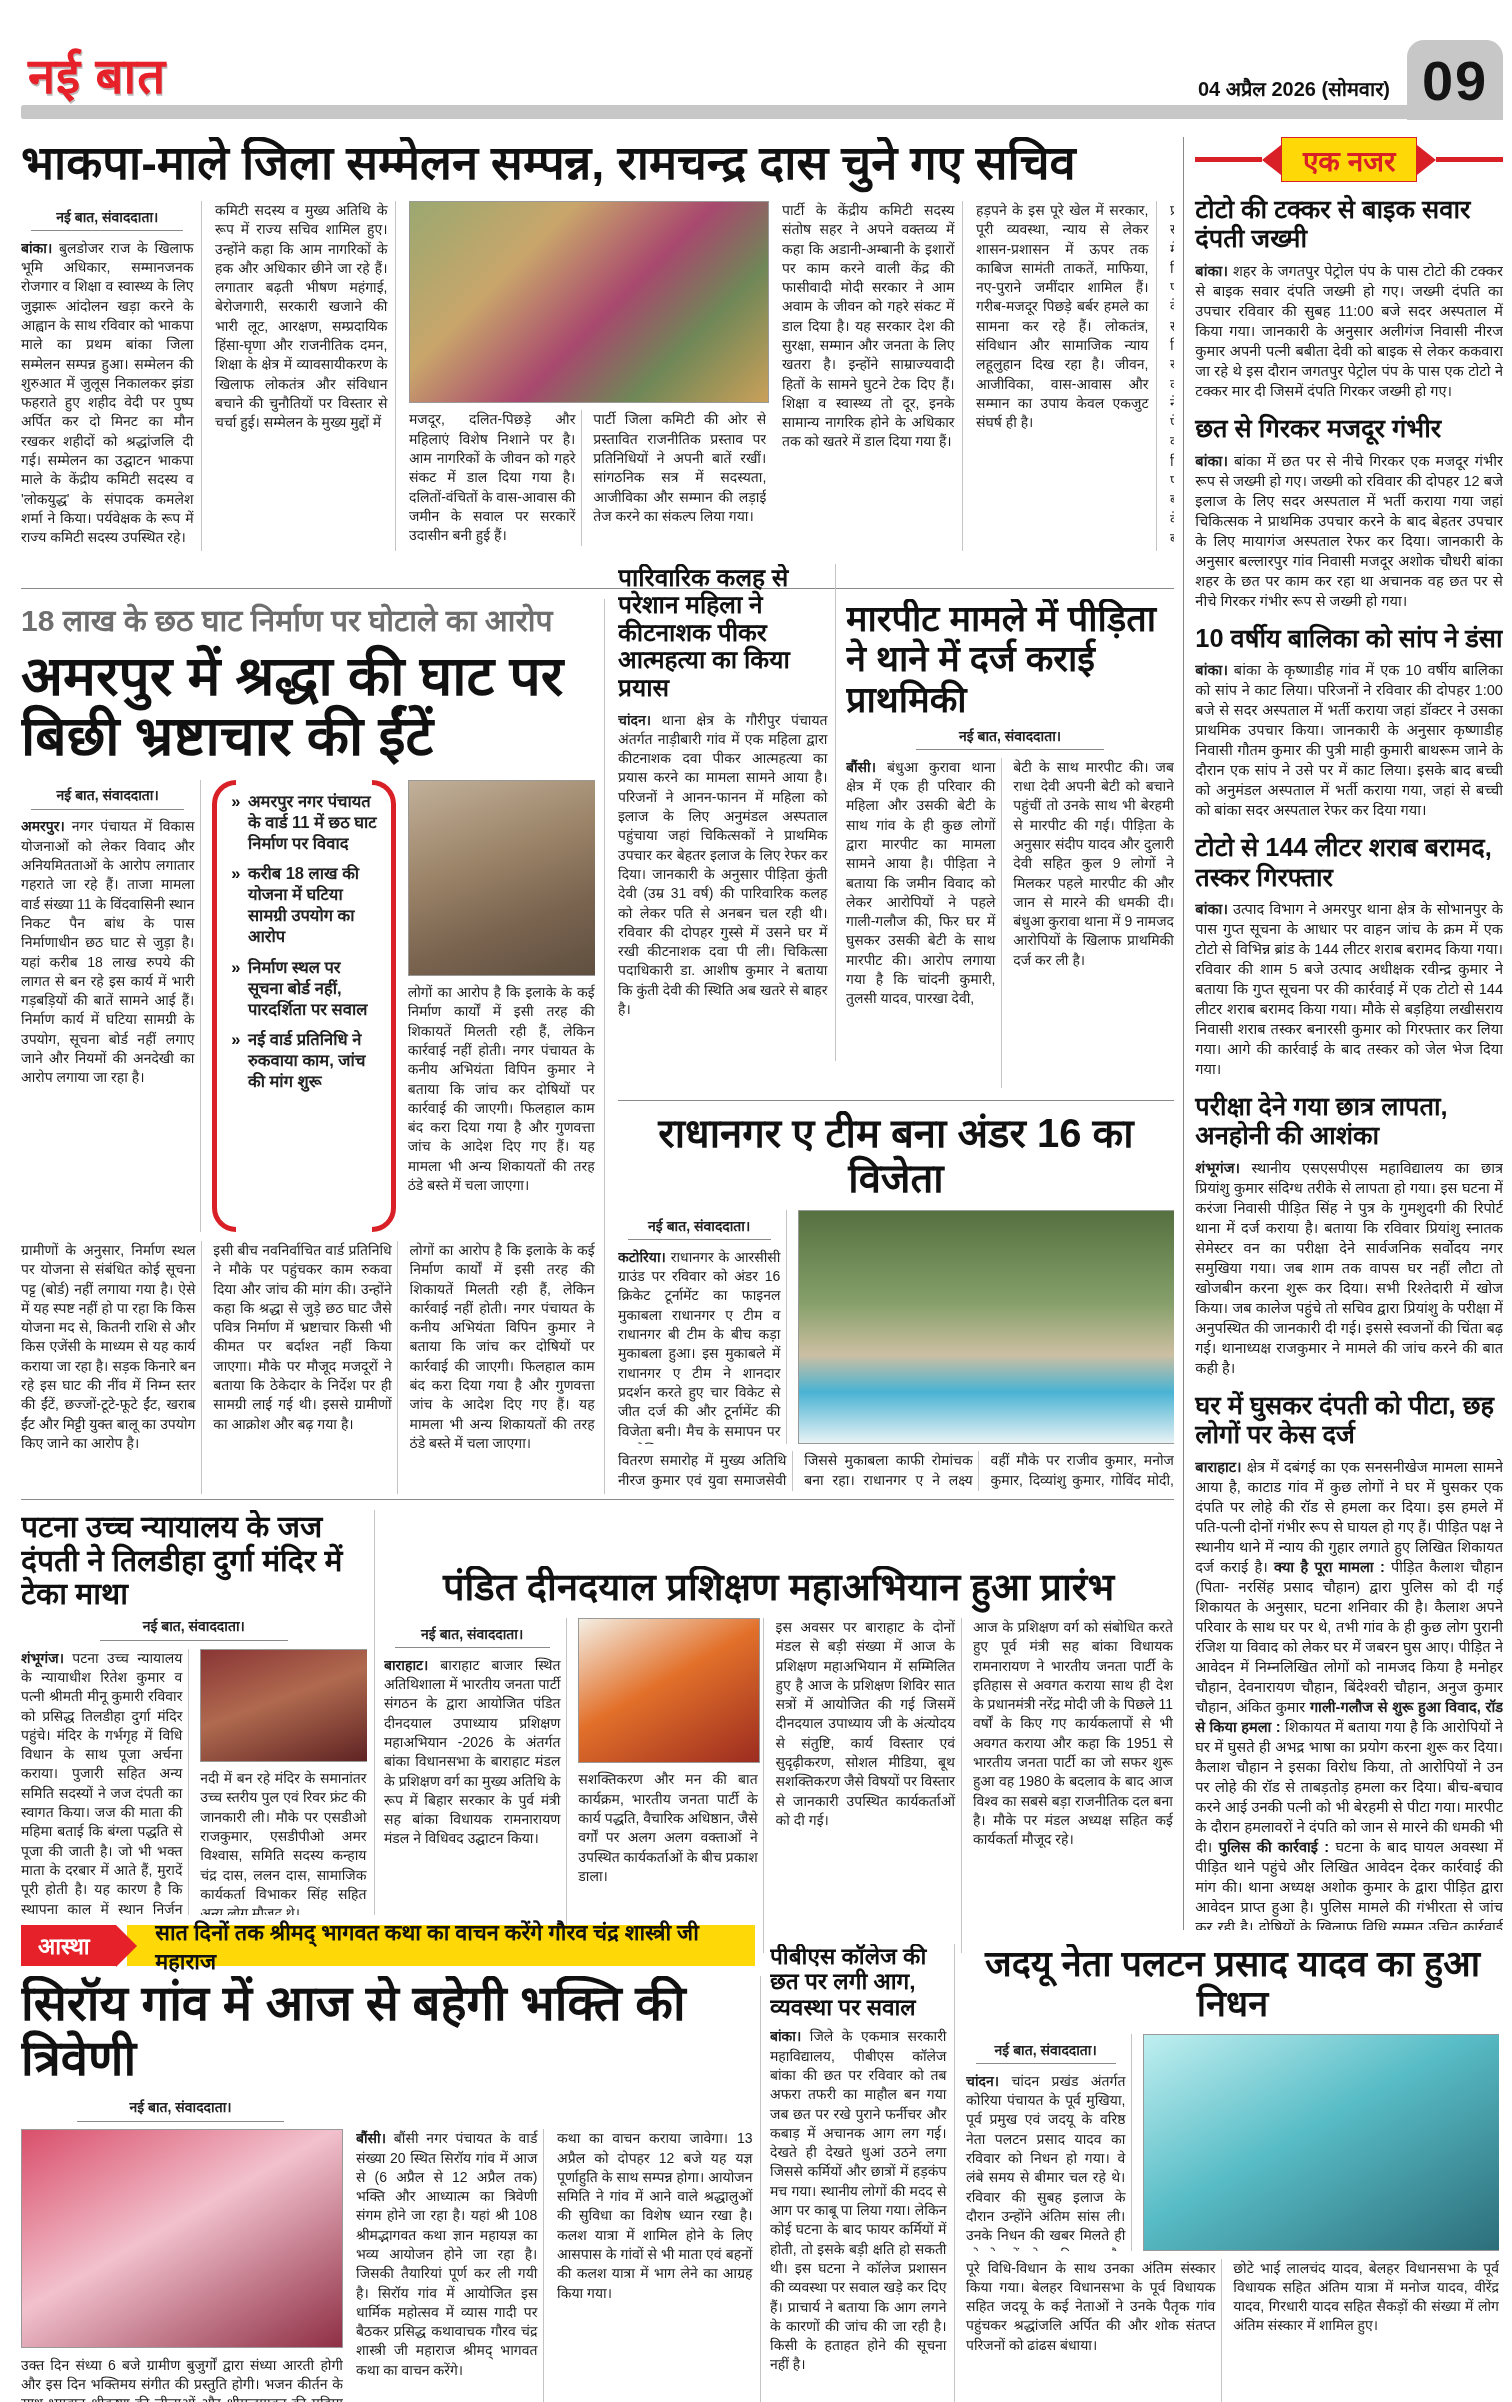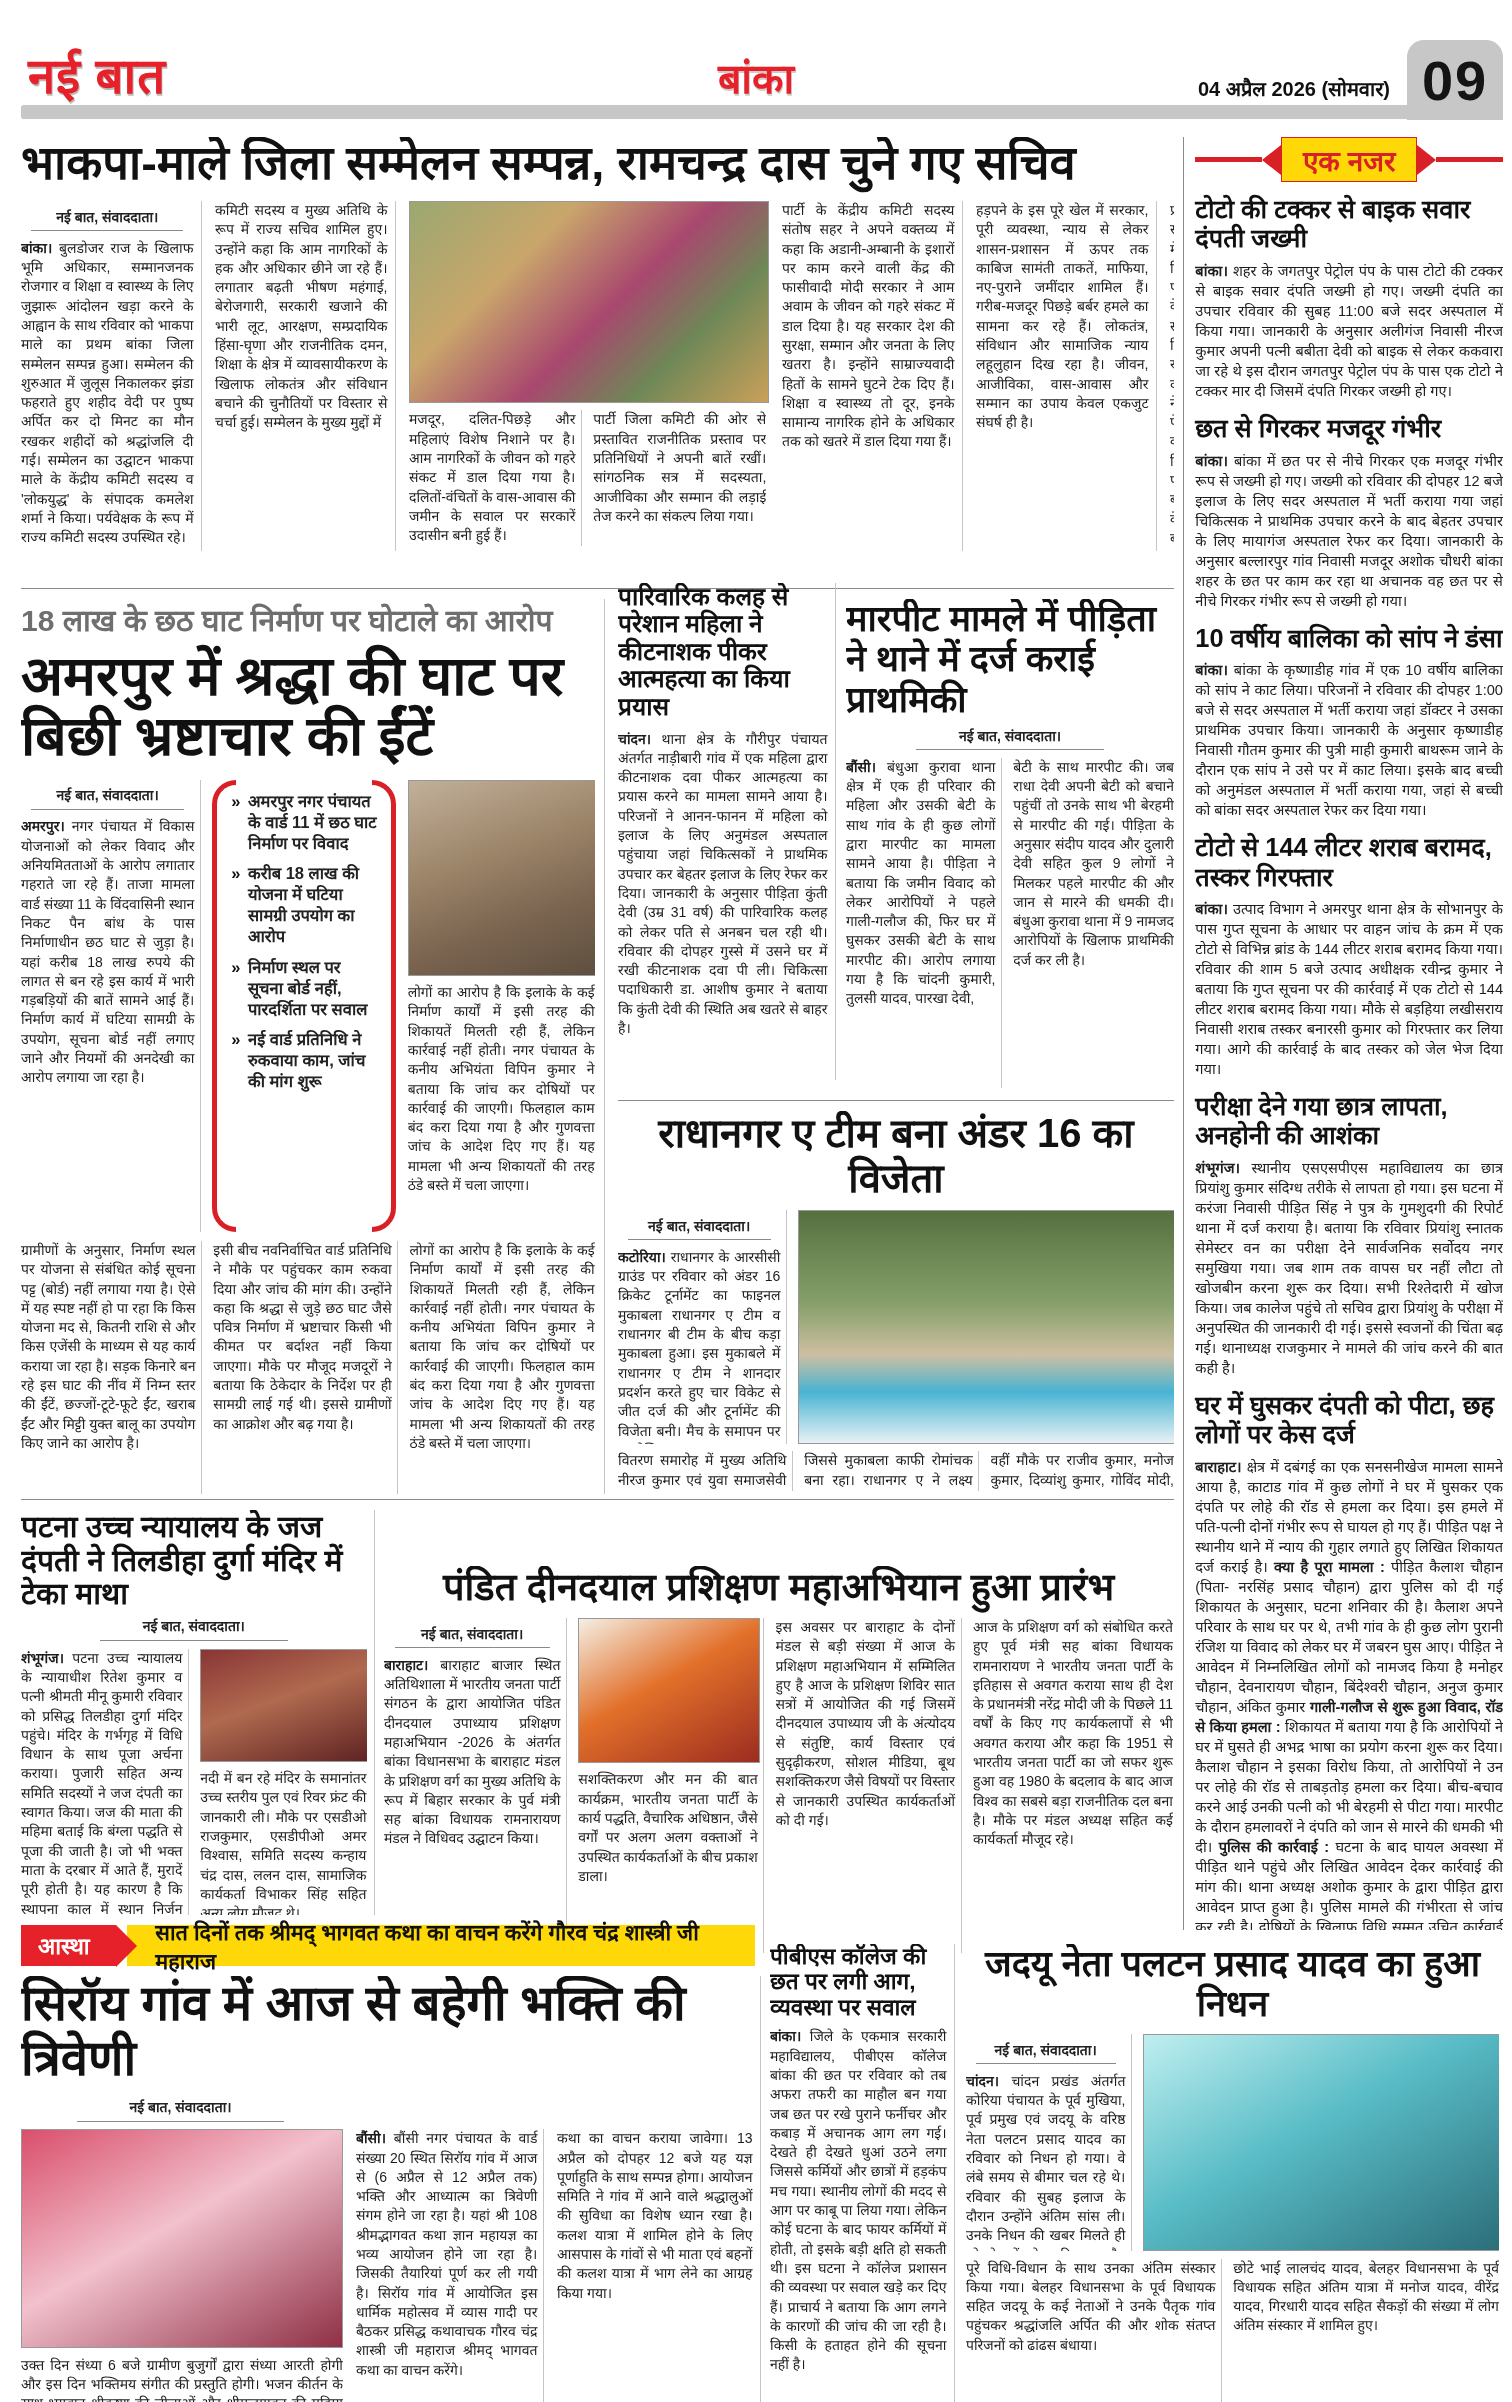--- a/index.html
+++ b/index.html
@@ -56,23 +56,20 @@
   b.inb{font-weight:800;}
 </style>
 </head>
 <body>
 
 <div id="page">
 
   <div class="abs" style="left:28px;top:41px;">
     <span class="logo">नई बात</span>
   </div>
-  <div class="abs" style="left:0;top:49px;width:1512px;text-align:center;">
-    <span class="edition">बांका</span>
-  </div>
   <div class="abs" style="right:122px;top:75px;">
     <span class="hdate">04 अप्रैल 2026 (सोमवार)</span>
   </div>
   <div class="abs graybar" style="left:21px;top:105px;width:1388px;"></div>
   <div class="abs pagetab" style="left:1407px;top:40px;width:96px;height:80px;">
     <span class="pagenum">09</span>
   </div>
 
   <div class="abs" style="left:21px;top:137px;width:1153px;height:443px;overflow:hidden;">
     <h1 class="hl" style="font-size:47px;">भाकपा-माले जिला सम्मेलन सम्पन्न, रामचन्द्र दास चुने गए सचिव</h1>
@@ -146,21 +143,21 @@
       </div>
       <div class="col rule-r" style="width:185px;padding-right:5.6px;">
         <p class="bodytxt">इसी बीच नवनिर्वाचित वार्ड प्रतिनिधि ने मौके पर पहुंचकर काम रुकवा दिया और जांच की मांग की। उन्होंने कहा कि श्रद्धा से जुड़े छठ घाट जैसे पवित्र निर्माण में भ्रष्टाचार किसी भी कीमत पर बर्दाश्त नहीं किया जाएगा। मौके पर मौजूद मजदूरों ने बताया कि ठेकेदार के निर्देश पर ही सामग्री लाई गई थी। इससे ग्रामीणों का आक्रोश और बढ़ गया है।</p>
       </div>
       <div class="col" style="flex:1;">
         <p class="bodytxt">लोगों का आरोप है कि इलाके के कई निर्माण कार्यों में इसी तरह की शिकायतें मिलती रही हैं, लेकिन कार्रवाई नहीं होती। नगर पंचायत के कनीय अभियंता विपिन कुमार ने बताया कि जांच कर दोषियों पर कार्रवाई की जाएगी। फिलहाल काम बंद करा दिया गया है और गुणवत्ता जांच के आदेश दिए गए हैं। यह मामला भी अन्य शिकायतों की तरह ठंडे बस्ते में चला जाएगा।</p>
       </div>
     </div>
   </div>
 
-  <div class="abs rule-r" style="left:618px;top:583px;width:218px;height:497px;overflow:hidden;padding-right:7.5px;">
+  <div class="abs rule-r" style="left:618px;top:564px;width:218px;height:497px;overflow:hidden;padding-right:7.5px;">
     <h3 class="hl" style="font-size:24.5px;">पारिवारिक कलह से परेशान महिला ने कीटनाशक पीकर आत्महत्या का किया प्रयास</h3>
     <p class="bodytxt" style="margin-top:9.4px;"><span class="dl">चांदन।</span> <span>थाना क्षेत्र के गौरीपुर पंचायत अंतर्गत नाड़ीबारी गांव में एक महिला द्वारा कीटनाशक दवा पीकर आत्महत्या का प्रयास करने का मामला सामने आया है। परिजनों ने आनन-फानन में महिला को इलाज के लिए अनुमंडल अस्पताल पहुंचाया जहां चिकित्सकों ने प्राथमिक उपचार कर बेहतर इलाज के लिए रेफर कर दिया। जानकारी के अनुसार पीड़िता कुंती देवी (उम्र 31 वर्ष) की पारिवारिक कलह को लेकर पति से अनबन चल रही थी। रविवार की दोपहर गुस्से में उसने घर में रखी कीटनाशक दवा पी ली। चिकित्सा पदाधिकारी डा. आशीष कुमार ने बताया कि कुंती देवी की स्थिति अब खतरे से बाहर है।</span></p>
   </div>
 
   <div class="abs" style="left:846px;top:599px;width:328px;height:497px;overflow:hidden;">
     <h2 class="hl" style="font-size:36px;">मारपीट मामले में पीड़िता ने थाने में दर्ज कराई प्राथमिकी</h2>
     <div class="byline" style="width:188px;">नई बात, संवाददाता।</div>
     <div class="cols" style="gap:11.3px;height:330px;">
       <div class="col rule-r" style="width:156px;padding-right:5.6px;">
         <p class="bodytxt"><span class="dl">बौंसी।</span> <span>बंधुआ कुरावा थाना क्षेत्र में एक ही परिवार की महिला और उसकी बेटी के साथ गांव के ही कुछ लोगों द्वारा मारपीट का मामला सामने आया है। पीड़िता ने बताया कि जमीन विवाद को लेकर आरोपियों ने पहले गाली-गलौज की, फिर घर में घुसकर उसकी बेटी के साथ मारपीट की। आरोप लगाया गया है कि चांदनी कुमारी, तुलसी यादव, पारखा देवी,</span></p>

